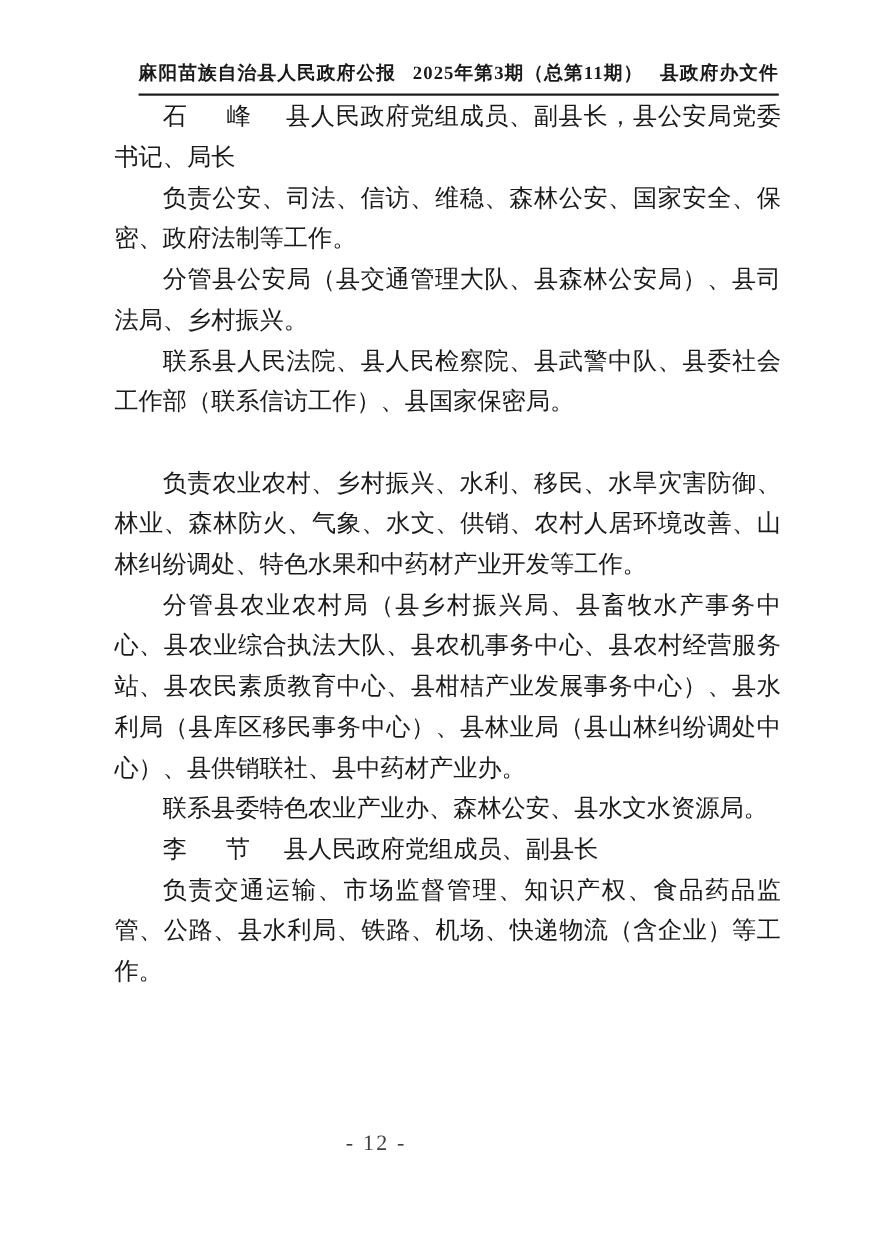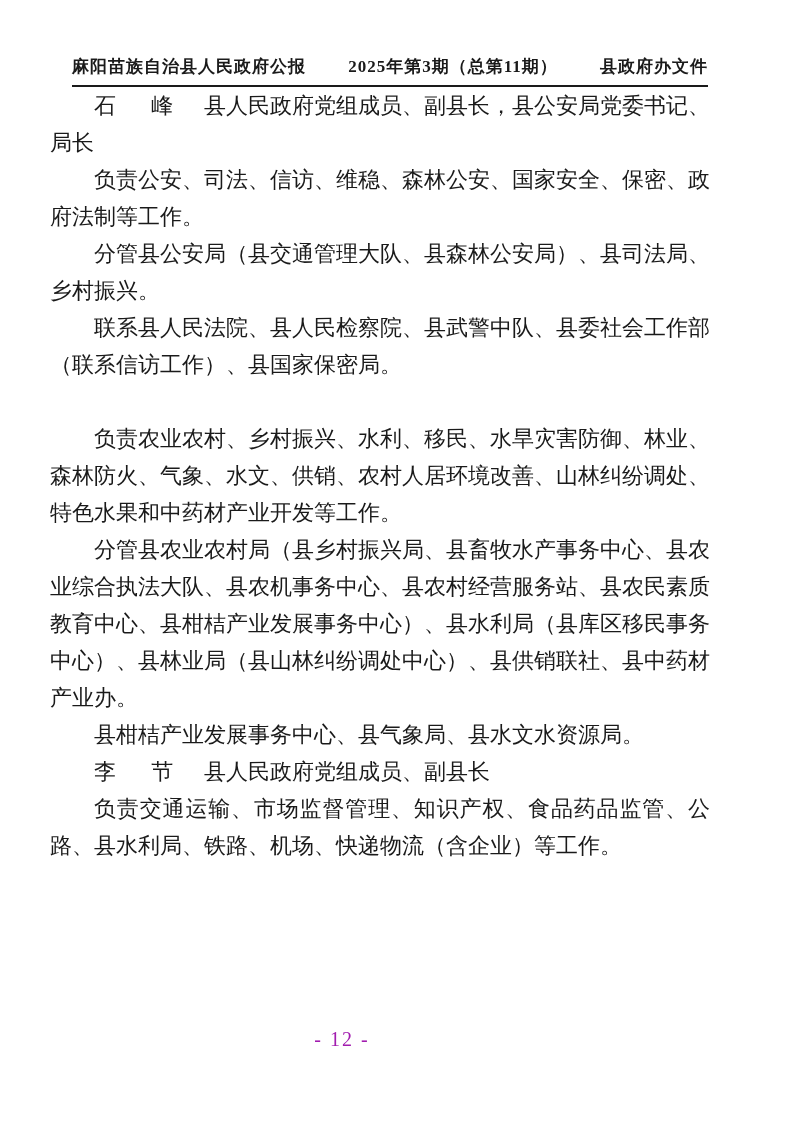--- a/index.html
+++ b/index.html
@@ -7,21 +7,21 @@
     padding: 0;
     background: #e8e8e8;
   }
   .page {
     position: relative;
     width: 793px;
     height: 1122px;
     margin: 0 auto;
     background: #ffffff;
     box-sizing: border-box;
-    padding: 55px 83px 0 50px;
+    padding: 55px 83px 0 104px;
     font-family: "Liberation Serif", "DejaVu Serif", serif;
     color: #1a1a1a;
     overflow: hidden;
   }
   .header {
     display: flex;
     justify-content: space-between;
     align-items: baseline;
     margin-left: 22px;
     margin-right: 2px;
@@ -52,21 +52,21 @@
     width: 1.1em;
   }
   .footer {
     position: absolute;
     top: 1028px;
     left: 0;
     width: 684px;
     text-align: center;
     font-size: 20px;
     letter-spacing: 2px;
-    color: #a21caf;
+    color: #404040;
   }
 </style>
 </head>
 <body>
 
 <div class="page">
 
   <div class="header">
     <span>麻阳苗族自治县人民政府公报</span>
     <span>2025年第3期（总第11期）</span>
@@ -78,21 +78,21 @@
     <section class="official">
       <p class="name-line"><span class="official-name">石　峰</span><span class="name-gap"></span><span>县人民政府党组成员、副县长，县公安局党委书记、局长</span></p>
       <p>负责公安、司法、信访、维稳、森林公安、国家安全、保密、政府法制等工作。</p>
       <p>分管县公安局（县交通管理大队、县森林公安局）、县司法局、乡村振兴。</p>
       <p>联系县人民法院、县人民检察院、县武警中队、县委社会工作部（联系信访工作）、县国家保密局。</p>
     </section>
 
     <section class="official gap-before">
       <p>负责农业农村、乡村振兴、水利、移民、水旱灾害防御、林业、森林防火、气象、水文、供销、农村人居环境改善、山林纠纷调处、特色水果和中药材产业开发等工作。</p>
       <p>分管县农业农村局（县乡村振兴局、县畜牧水产事务中心、县农业综合执法大队、县农机事务中心、县农村经营服务站、县农民素质教育中心、县柑桔产业发展事务中心）、县水利局（县库区移民事务中心）、县林业局（县山林纠纷调处中心）、县供销联社、县中药材产业办。</p>
-      <p>县柑桔产业发展事务中心、县气象局、县水文水资源局。</p>
+      <p>联系县委特色农业产业办、森林公安、县水文水资源局。</p>
     </section>
 
     <section class="official">
       <p class="name-line"><span class="official-name">李　节</span><span class="name-gap"></span><span>县人民政府党组成员、副县长</span></p>
       <p>负责交通运输、市场监督管理、知识产权、食品药品监管、公路、县水利局、铁路、机场、快递物流（含企业）等工作。</p>
     </section>
 
   </div>
 
   <div class="footer">

